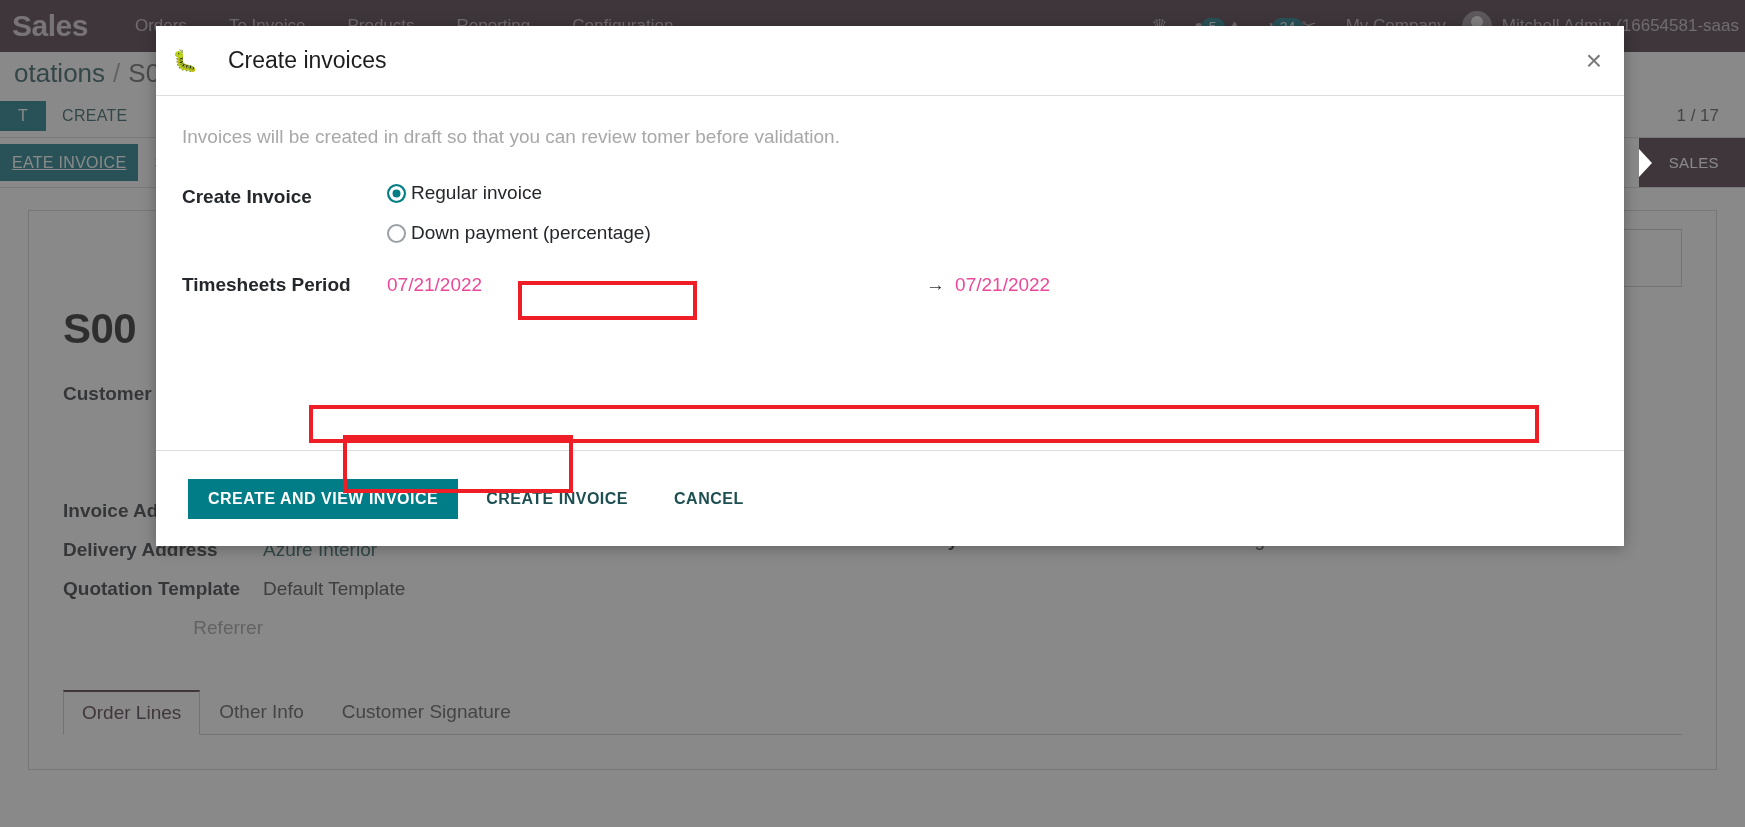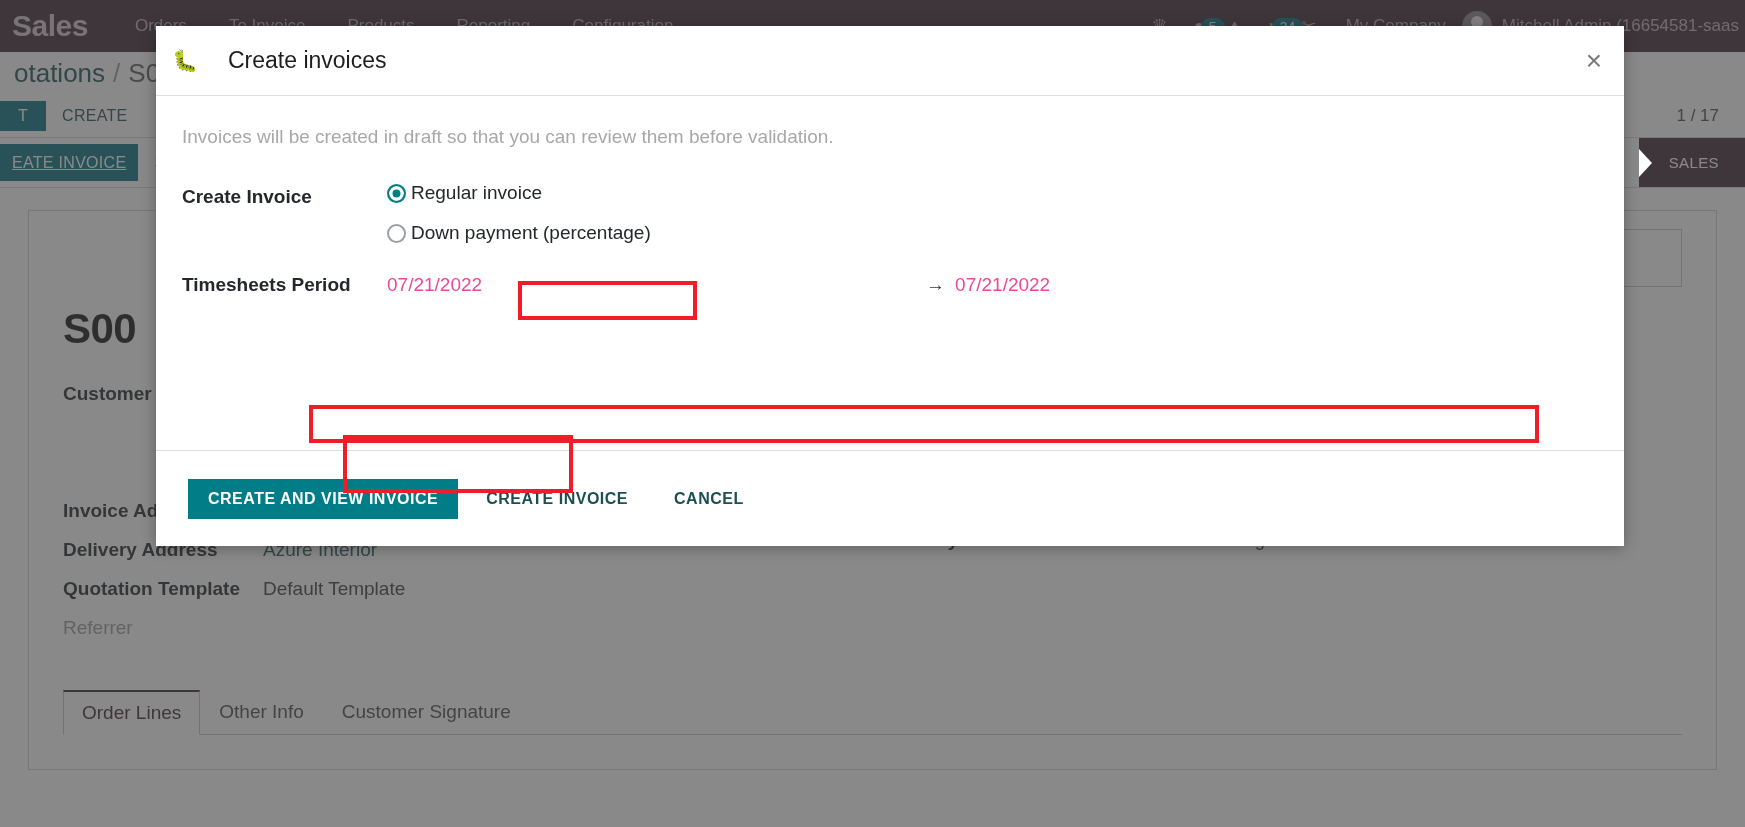--- a/index.html
+++ b/index.html
@@ -131,21 +131,21 @@
   .smart-row { display: flex; }
   .doc-title {
     font-size: 42px; font-weight: 700; color: #111111;
     margin: 18px 0 30px 0; letter-spacing: -0.5px;
   }
   .form-grid { display: flex; gap: 0; }
   .col { width: 50%; }
   .col.right { padding-left: 52px; }
   .frow { display: flex; margin-bottom: 17px; font-size: 19px; align-items: flex-start; }
   .flabel { width: 200px; flex: 0 0 200px; font-weight: 700; color: #24272b; }
-  .flabel.muted { font-weight: 400; color: #9a9a9a; }
+  .flabel.muted { font-weight: 400; color: #9a9a9a; text-align: right; }
   .fval { color: #3a3a3a; }
   .fval.link { color: #1d4f52; }
   .tabs {
     display: flex; margin-top: 34px; border-bottom: 1px solid #c6c6c6;
   }
   .tab {
     font-size: 19px; color: #4a4a4a; padding: 10px 18px;
     border: 1px solid transparent;
   }
   .tab.active {
@@ -357,21 +357,21 @@
 
   <div id="modal">
 
     <div class="modal-header">
       <div class="bug-icon">🐛</div>
       <div class="modal-title">Create invoices</div>
       <div class="modal-close">×</div>
     </div>
 
     <div class="modal-body">
-      <div class="modal-note">Invoices will be created in draft so that you can review them before validation.</div>
+      <div class="modal-note">Invoices will be created in draft so that you can review tomer before validation.</div>
 
       <div class="mrow">
         <div class="mlabel">Create Invoice</div>
         <div class="radio-group">
           <label class="radio-line">
             <span class="radio on"></span>
             <span class="radio-label">Regular invoice</span>
           </label>
           <label class="radio-line">
             <span class="radio"></span>

